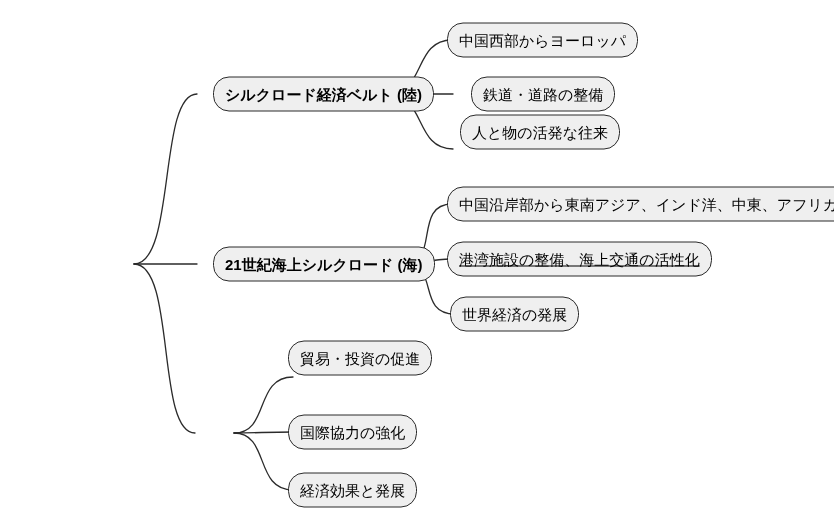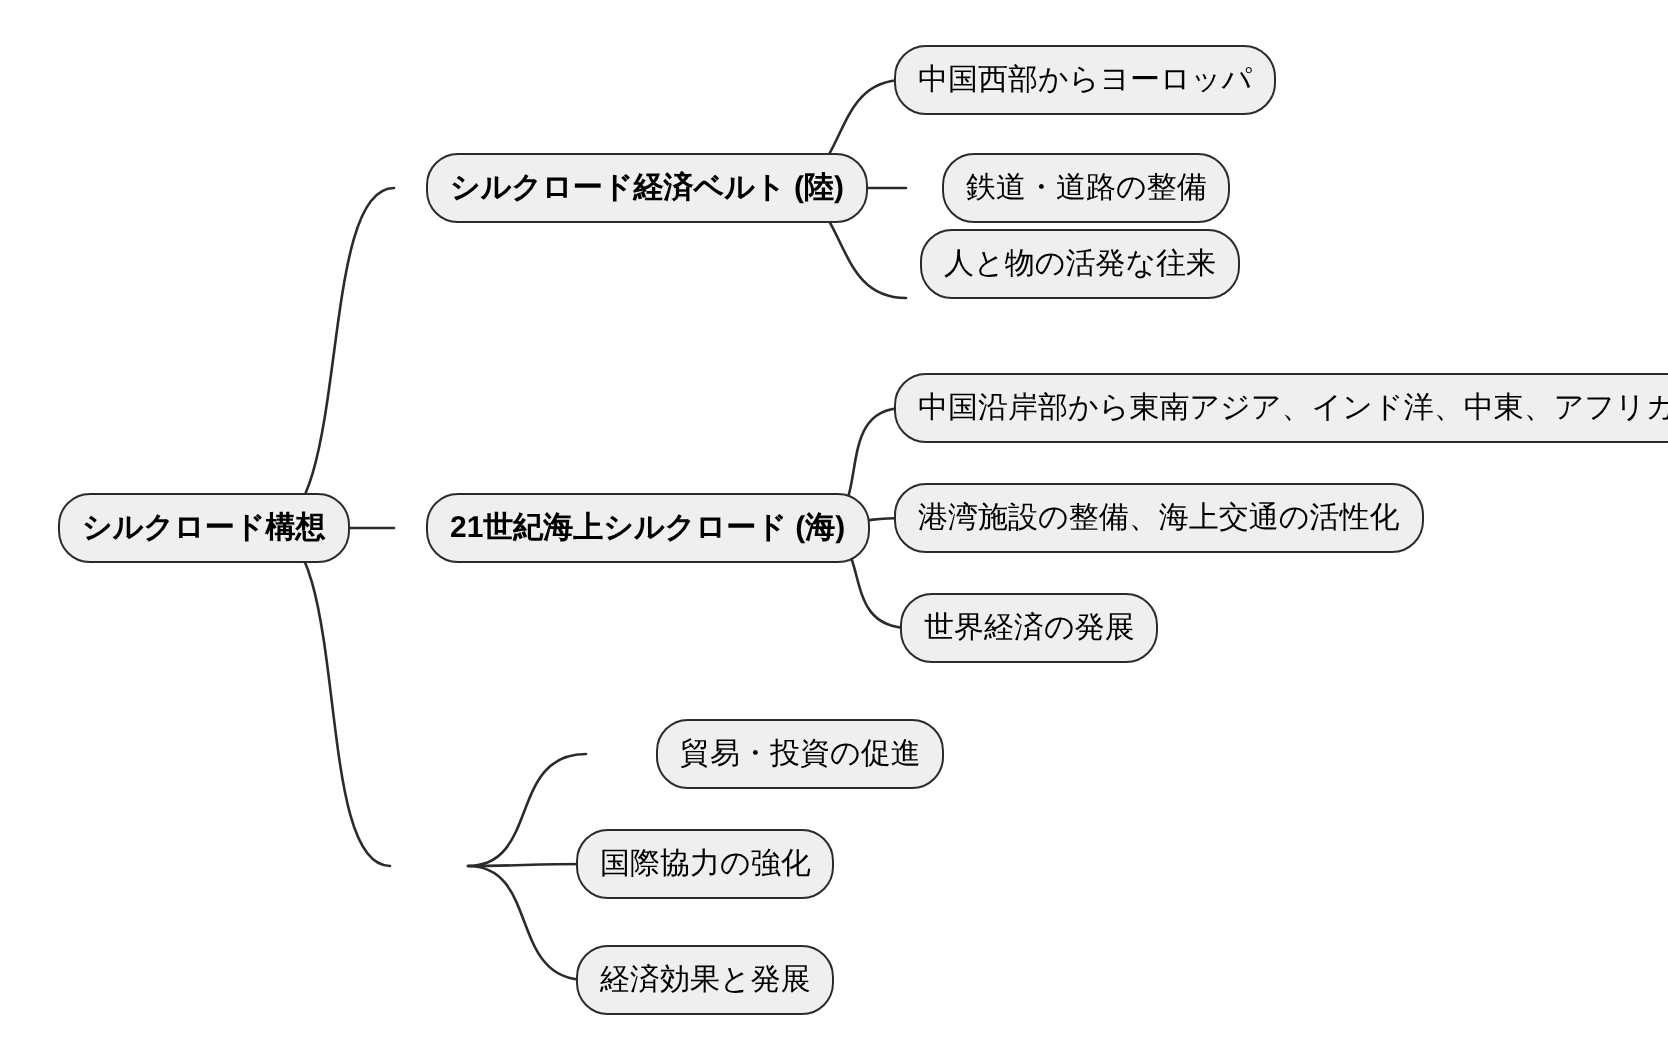--- a/index.html
+++ b/index.html
@@ -54,29 +54,28 @@
 
     <path d="M405,264 C440,264 413,204 452,204"></path>
     <path d="M405,264 C430,264 425,259 452,259"></path>
     <path d="M405,264 C440,264 416,314 455,314"></path>
 
     <path d="M234,433 C270,433 254,377 293,377"></path>
     <path d="M234,433 C258,433 266,432 293,432"></path>
     <path d="M234,433 C270,433 254,490 293,490"></path>
   </svg>
 
-  <div class="node bold" style="left:8px; top:264px;">シルクロード構想</div>
 
   <div class="node bold" style="left:192px; top:94px;">シルクロード経済ベルト (陸)</div>
   <div class="node" style="left:447px; top:40px;">中国西部からヨーロッパ</div>
   <div class="node" style="left:471px; top:94px;">鉄道・道路の整備</div>
   <div class="node" style="left:448px; top:132px;margin-left:12px;">人と物の活発な往来</div>
 
   <div class="node bold" style="left:192px; top:264px;">21世紀海上シルクロード (海)</div>
   <div class="node" style="left:447px; top:204px;">中国沿岸部から東南アジア、インド洋、中東、アフリカ</div>
-  <div class="node" style="left:447px; top:259px;">港湾施設の整備、海上交通の活性化</div>
+  <div class="node" style="left:447px; top:259px;text-decoration:underline;">港湾施設の整備、海上交通の活性化</div>
   <div class="node" style="left:450px; top:314px;">世界経済の発展</div>
 
-  <div class="node" style="left:288px; top:377px;margin-left:40px;">貿易・投資の促進</div>
+  <div class="node" style="left:288px; top:358px;">貿易・投資の促進</div>
   <div class="node" style="left:288px; top:432px;">国際協力の強化</div>
   <div class="node" style="left:288px; top:490px;">経済効果と発展</div>
 
 </div>
 
 </body></html>

